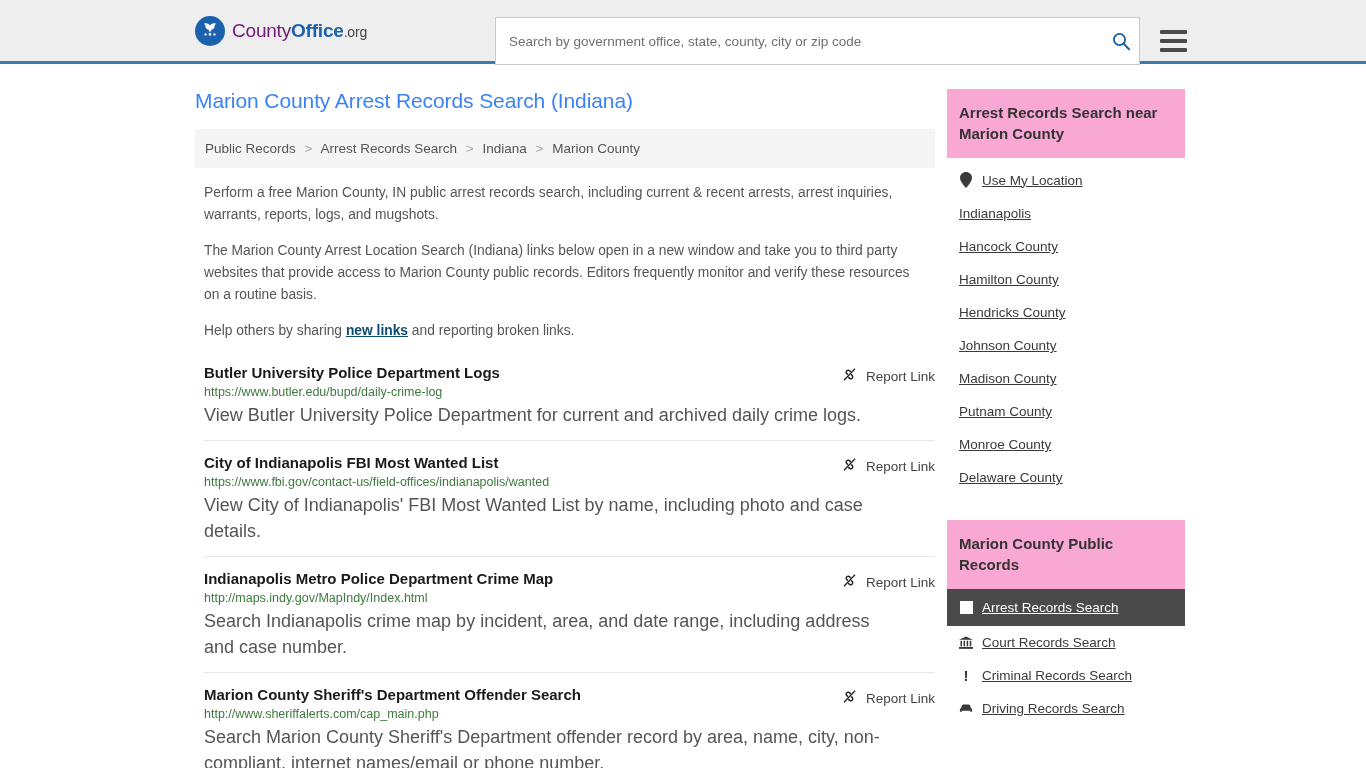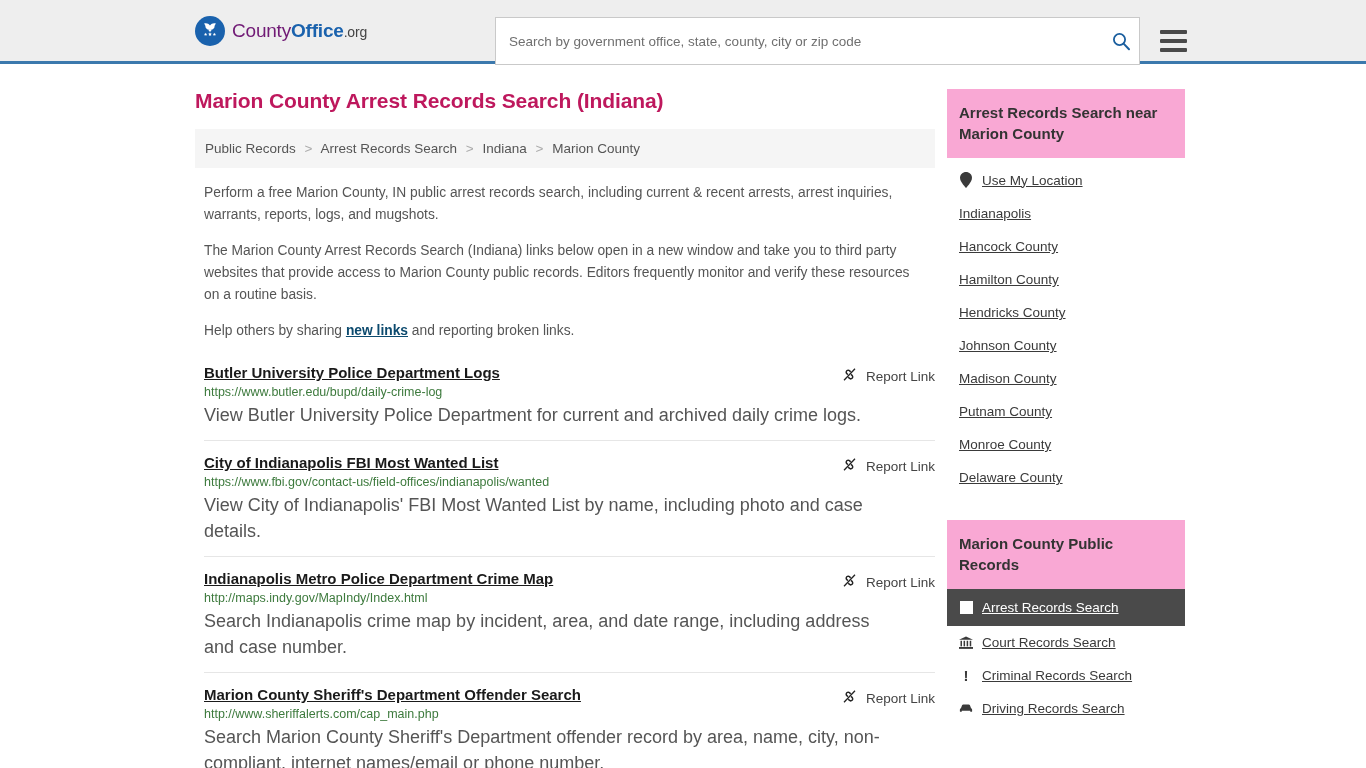--- a/index.html
+++ b/index.html
@@ -93,22 +93,22 @@
   .page {
     display: flex;
     padding: 0 190px 0 195px;
     gap: 10px;
   }
   .main-col { width: 740px; flex: none; }
   .side-col { width: 238px; flex: none; margin-left: 2px; }
 
   h1.page-title {
     font-size: 21px;
-    font-weight: bold;
-    color: #be185d;
+    font-weight: normal;
+    color: #3b82f6;
     margin: 25px 0 16px 0;
     letter-spacing: -0.1px;
   }
 
   .breadcrumb {
     background: #f5f5f5;
     padding: 12px 10px;
     font-size: 13.5px;
     color: #555;
   }
@@ -133,21 +133,20 @@
     border-bottom: 1px solid #e6e6e6;
     padding: 0 0 12px 0;
     margin: 0 0 13px 9px;
     position: relative;
   }
   .result:last-child { border-bottom: none; }
   .result-title {
     font-size: 15px;
     font-weight: bold;
     color: #1a1a1a;
-    text-decoration: underline;
     display: inline-block;
     margin-bottom: 4px;
     cursor: pointer;
   }
   .result-url {
     font-size: 12.5px;
     color: #3d7a3d;
     margin-bottom: 3px;
   }
   .result-desc {
@@ -253,21 +252,21 @@
       <span class="sep">&gt;</span>
       <a>Arrest Records Search</a>
       <span class="sep">&gt;</span>
       <a>Indiana</a>
       <span class="sep">&gt;</span>
       <a>Marion County</a>
     </div>
 
     <div class="intro">
       <p>Perform a free Marion County, IN public arrest records search, including current &amp; recent arrests, arrest inquiries, warrants, reports, logs, and mugshots.</p>
-      <p>The Marion County Arrest Records Search (Indiana) links below open in a new window and take you to third party websites that provide access to Marion County public records. Editors frequently monitor and verify these resources on a routine basis.</p>
+      <p>The Marion County Arrest Location Search (Indiana) links below open in a new window and take you to third party websites that provide access to Marion County public records. Editors frequently monitor and verify these resources on a routine basis.</p>
       <p><span>Help others by sharing </span><a>new links</a><span> and reporting broken links.</span></p>
     </div>
 
     <div class="results">
 
       <div class="result">
         <a class="result-title">Butler University Police Department Logs</a>
         <div class="report-link">
           <span>
             <svg width="17" height="17" viewBox="0 0 17 17">

